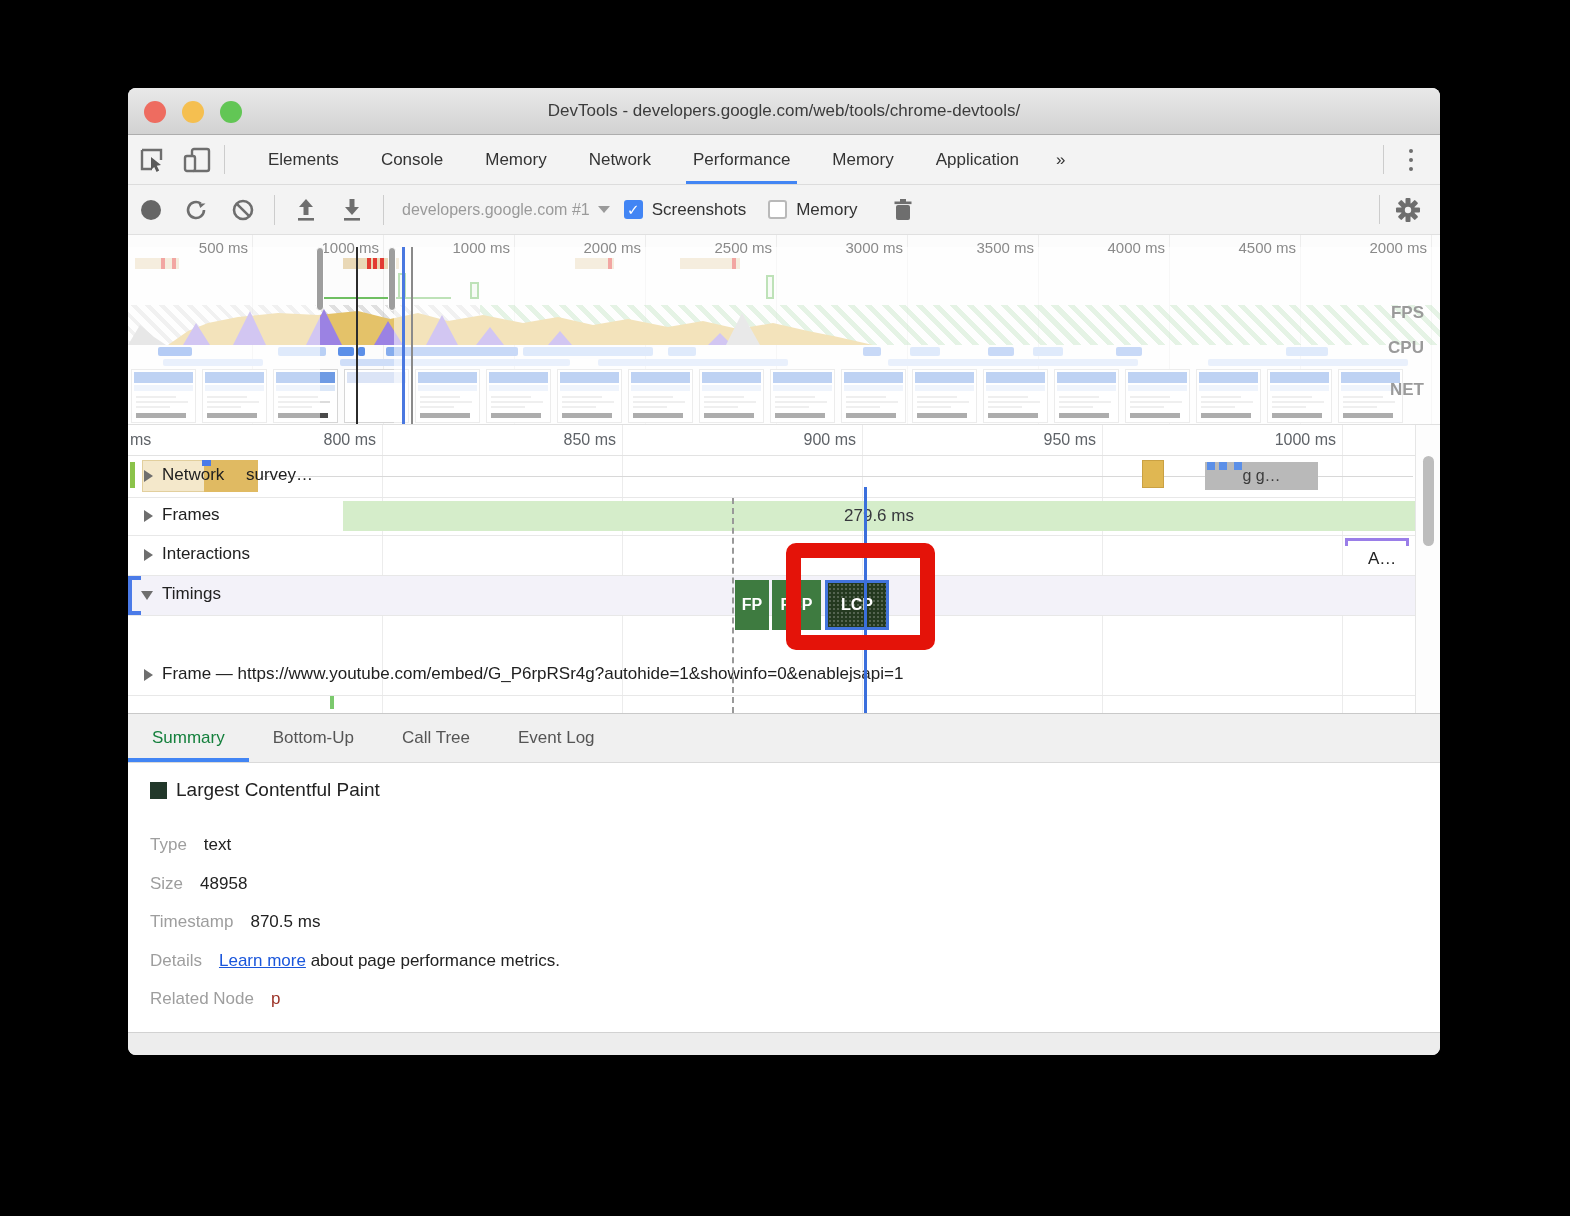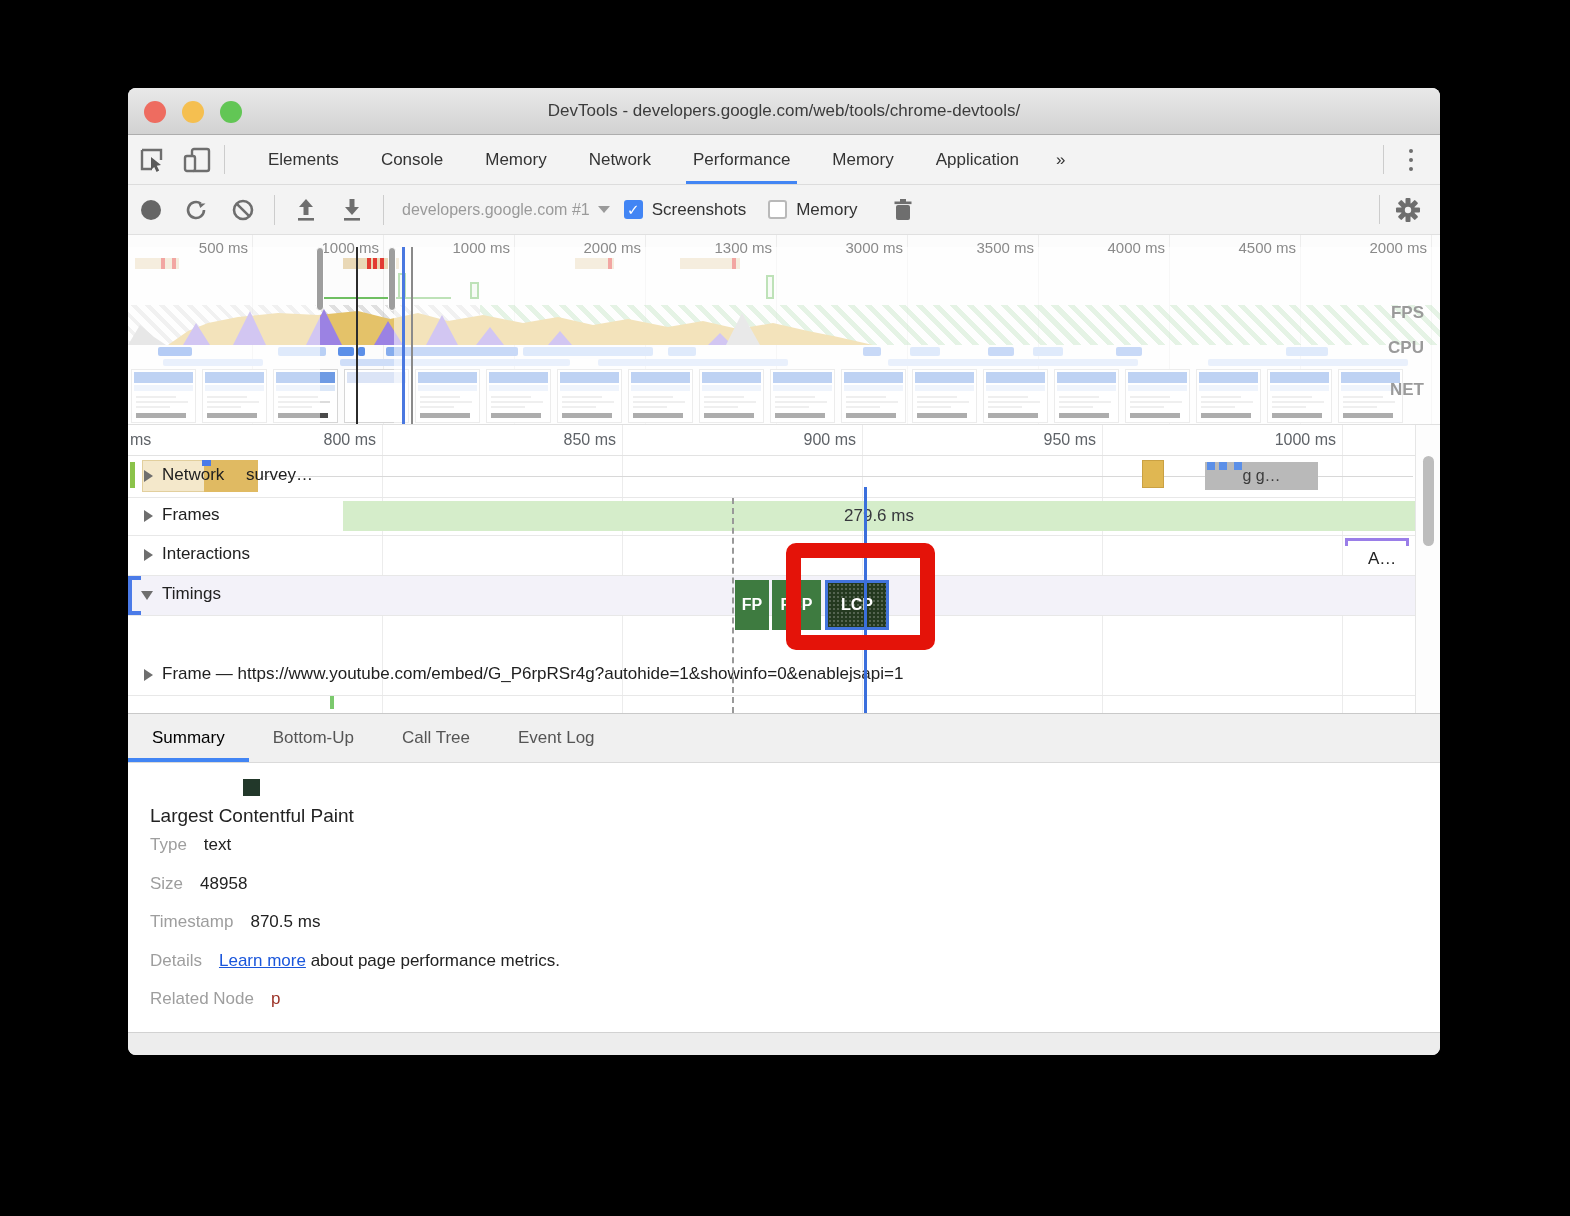--- a/index.html
+++ b/index.html
@@ -115,26 +115,26 @@
       #b4df8e 332px 352px,#e8e0cd 352px 376px,#cfe8f4 376px 420px,#b4df8e 420px 440px,#e2bd62 440px 456px,
       #cfe8f4 456px 505px,#e8e0cd 505px 540px,#b4df8e 540px 565px,#e2bd62 565px 598px,#cfe8f4 598px 640px,
       #e2bd62 640px 668px,#d6ecf8 668px 700px,#b4df8e 700px 720px,#e2bd62 720px 742px,#cfe8f4 742px 790px,
       #9b82e3 790px 892px,#efefef 892px 900px,#e2bd62 900px 922px,#cfe8f4 922px 960px,#b4df8e 960px 980px,
       #cfe8f4 980px 1012px,#e8ddb9 1012px 1045px,#e2bd62 1045px 1070px,#e8ddb9 1070px 1102px,#b4df8e 1102px 1132px,
       #e8e0cd 1132px 1165px,#e2bd62 1165px 1185px,#b4df8e 1185px 1217px,#9b82e3 1217px 1262px,#b4df8e 1262px 1287px);}
   
   .btabs{height:50px;flex:0 0 50px;background:#f0f0f0;border-top:1px solid #c9c9c9;
     border-bottom:1px solid #dadada;display:flex;align-items:stretch;position:relative;}
   .btab{position:relative;display:flex;align-items:center;padding:0 24px;font-size:17px;color:#555;}
-  .btab.active{color:#000000;}
+  .btab.active{color:#15803d;}
   .btab.active::after{content:"";position:absolute;left:0;right:0;bottom:0;height:4px;background:#4285f4;}
   
   .summary{flex:1 1 auto;background:#fff;position:relative;font-size:17px;}
   .sum-head{position:absolute;left:22px;top:16px;display:flex;align-items:center;gap:9px;
-    font-size:19px;color:#222;flex-direction:column;}
+    font-size:19px;color:#222;}
   .sum-swatch{width:17px;height:17px;background:#22382a;}
   .sum-row{position:absolute;left:22px;display:flex;gap:17px;align-items:baseline;}
   .sum-label{color:#9e9e9e;}
   .sum-val{color:#222;}
   .link{color:#1a56db;text-decoration:underline;}
   .node-val{color:#9c3328;}
   
   .footer{height:23px;flex:0 0 23px;background:#ededed;border-top:1px solid #d2d2d2;}
   svg{display:block;}
 </style>
@@ -450,21 +450,21 @@
       <div class="dim" style="left:266px;right:0"></div>
       <div class="handle" style="left:188px"></div>
       <div class="handle" style="left:260px"></div>
       <div class="ov-vline" style="left:228px;width:2px;background:#2b2b2b"></div>
       <div class="ov-vline" style="left:274px;width:3px;background:#4a78e0"></div>
       <div class="ov-vline" style="left:283px;width:2px;background:#8a8a8a"></div>
       <div class="ov-label" style="left: 30px;">500 ms</div>
       <div class="ov-label" style="left: 161px;">1000 ms</div>
       <div class="ov-label" style="left: 292px;">1000 ms</div>
       <div class="ov-label" style="left: 423px;">2000 ms</div>
-      <div class="ov-label" style="left: 554px;">1300 ms</div>
+      <div class="ov-label" style="left: 554px;">2500 ms</div>
       <div class="ov-label" style="left: 685px;">3000 ms</div>
       <div class="ov-label" style="left: 816px;">3500 ms</div>
       <div class="ov-label" style="left: 947px;">4000 ms</div>
       <div class="ov-label" style="left: 1078px;">4500 ms</div>
       <div class="ov-label" style="left: 1209px;">2000 ms</div>
     </div>
 
   <div class="waterfall" id="waterfall">
     <div class="wf-grid" style="left:254px"></div>
       <div class="wf-grid" style="left:494px"></div>

